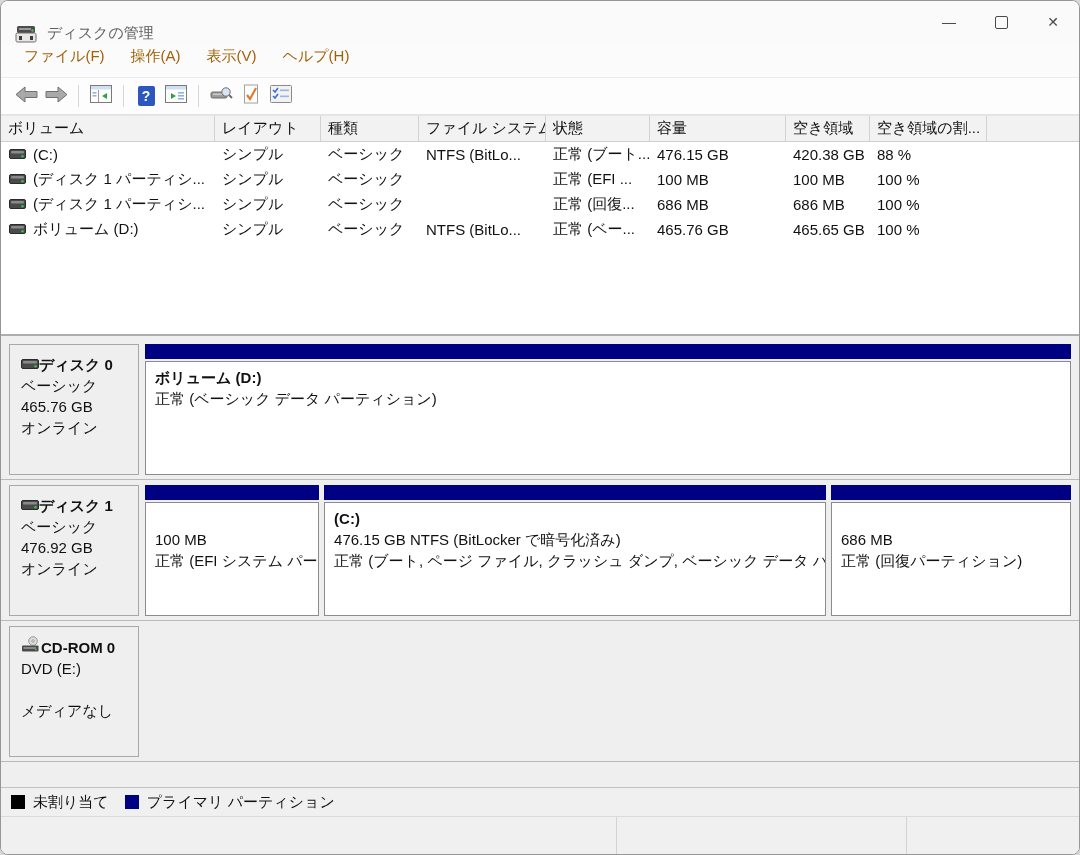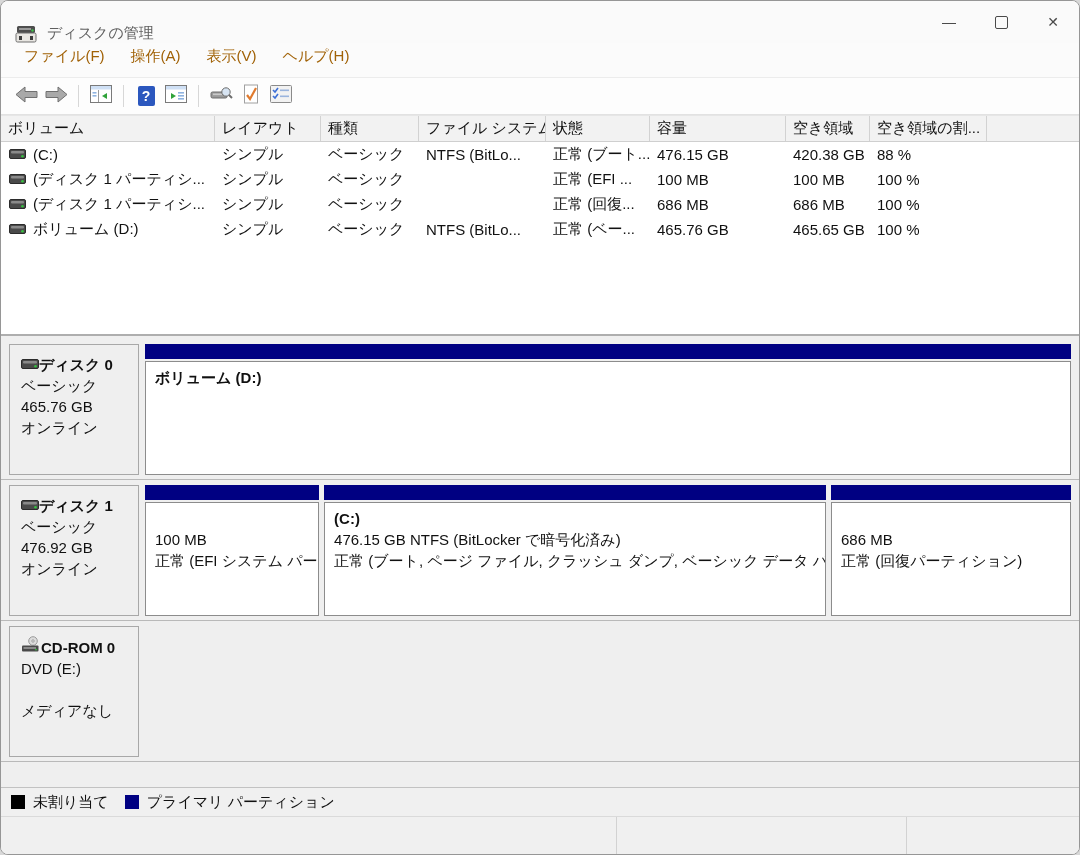--- a/index.html
+++ b/index.html
@@ -280,20 +280,21 @@
         </div>
         <div>ベーシック</div>
         <div>465.76 GB</div>
         <div>オンライン</div>
       </div>
       <div class="parts">
         <div class="part w-full">
           <div class="part-bar"></div>
           <div class="part-body">
             <div class="part-title">ボリューム (D:)</div>
+            <div class="part-line">正常 (ベーシック データ パーティション)</div>
           </div>
         </div>
       </div>
     </div>
 
     <div class="disk-row">
       <div class="disk-label">
         <div class="disk-name">
           <span><svg width="18" height="12" viewBox="0 0 18 12">
                 <rect x="0.5" y="1.5" width="17" height="9" rx="1.5" fill="#4a4a4a" stroke="#2b2b2b"></rect>

